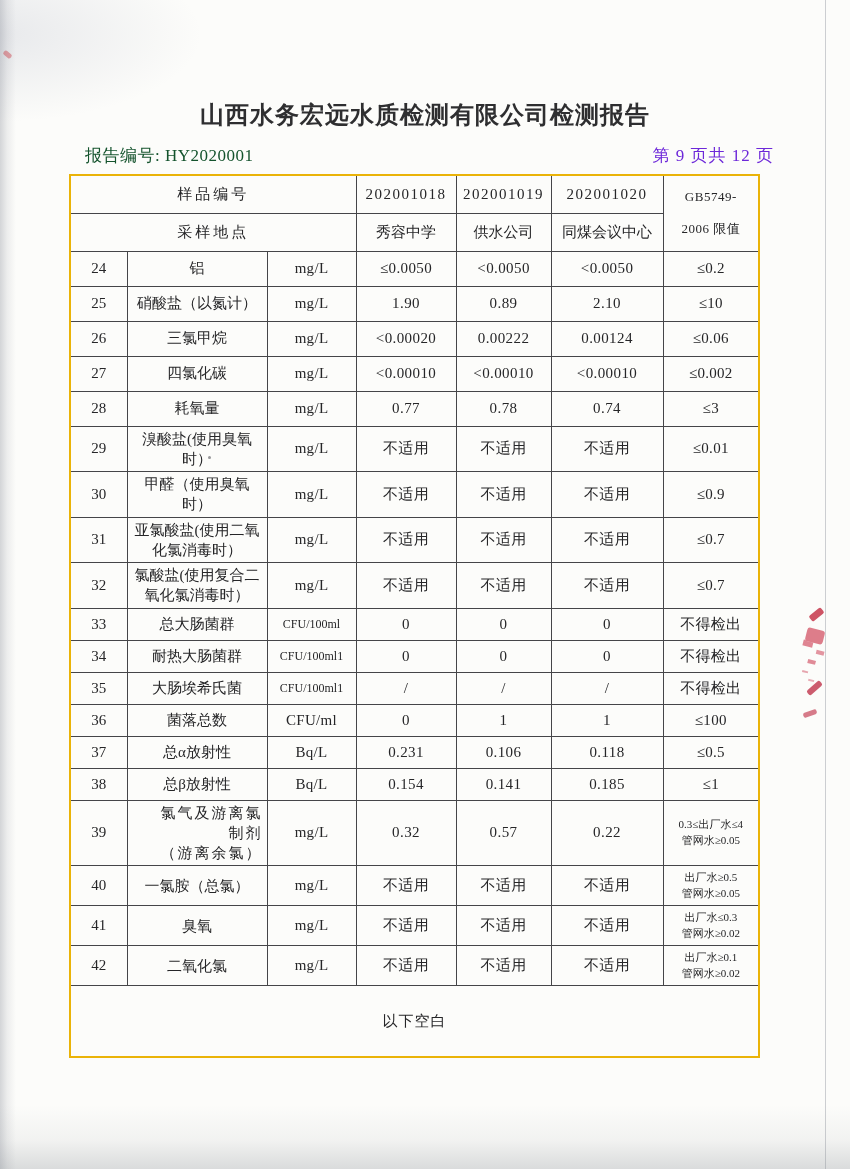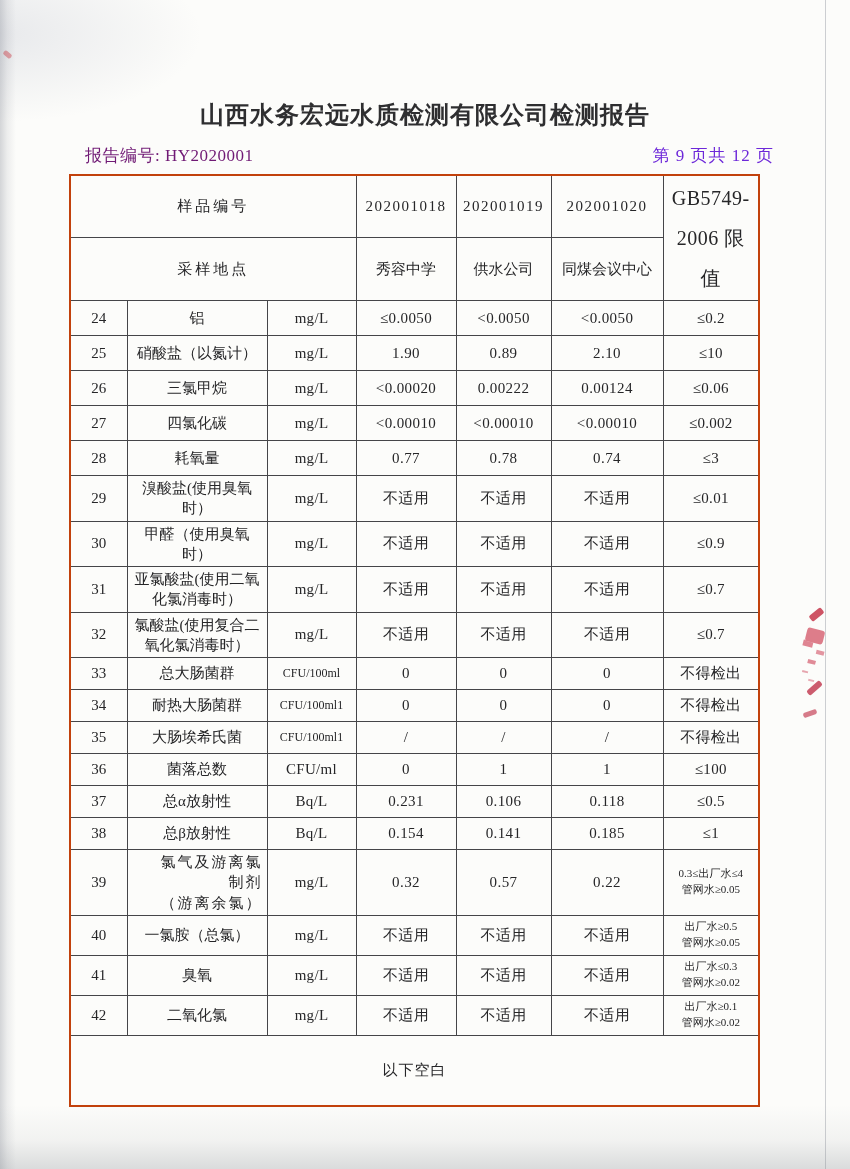--- a/index.html
+++ b/index.html
@@ -54,46 +54,46 @@
 
   
   .title {
     position:absolute; left:0; top:99px; width:850px;
     text-align:center;
     font-family:"Liberation Sans","DejaVu Sans",sans-serif;
     font-size:24px; font-weight:bold; letter-spacing:1px; color:#2e2e30;
   }
   .meta-left {
     position:absolute; left:85px; top:144px;
-    font-size:17px; letter-spacing:.5px; color:#701a75;
+    font-size:17px; letter-spacing:.5px; color:#14532d;
   }
   .meta-right {
     position:absolute; right:76px; top:144px;
     font-size:17px; letter-spacing:1px; color:#6d28d9;
   }
 
   
   table.report {
     position:absolute; left:69px; top:174px;
     width:689px; border-collapse:collapse; table-layout:fixed;
-    border:2px solid #c2410c;
+    border:2px solid #eab308;
     background:transparent;
   }
   table.report th, table.report td {
     border:1px solid #454548;
     font-weight:normal;
     text-align:center; vertical-align:middle;
     padding:2px 4px;
     font-size:15px; color:#262628;
     overflow:hidden;
   }
   thead tr { height:38px; }
   thead th.label-cell { letter-spacing:3px; }
   thead th.sample-id { letter-spacing:1.5px; font-size:15px; }
-  thead th.limit-head { white-space:pre-line; line-height:40px; font-size:20px; letter-spacing:.5px; }
+  thead th.limit-head { white-space:pre-line; line-height:32px; font-size:13px; letter-spacing:.5px; }
   tbody tr { height:35px; }
   tbody tr:nth-child(n+6):nth-child(-n+9)   { height:45px;padding-left:24px; }
   tbody tr:nth-child(n+10):nth-child(-n+15) { height:32px; }
   tbody tr:nth-child(16)                    { height:63px; }
   tbody tr:nth-child(n+17):nth-child(-n+19) { height:40px; }
   tbody tr.blank-row { height:71px; }
   td.c-no   { font-size:15px; }
   td.c-name { text-align:left; padding-left:8px; line-height:1.35; white-space:pre-line; }
   td.c-name.center { text-align:right; padding-left:4px; letter-spacing:2px; }
   td.c-unit { font-size:14px; letter-spacing:.3px; }

